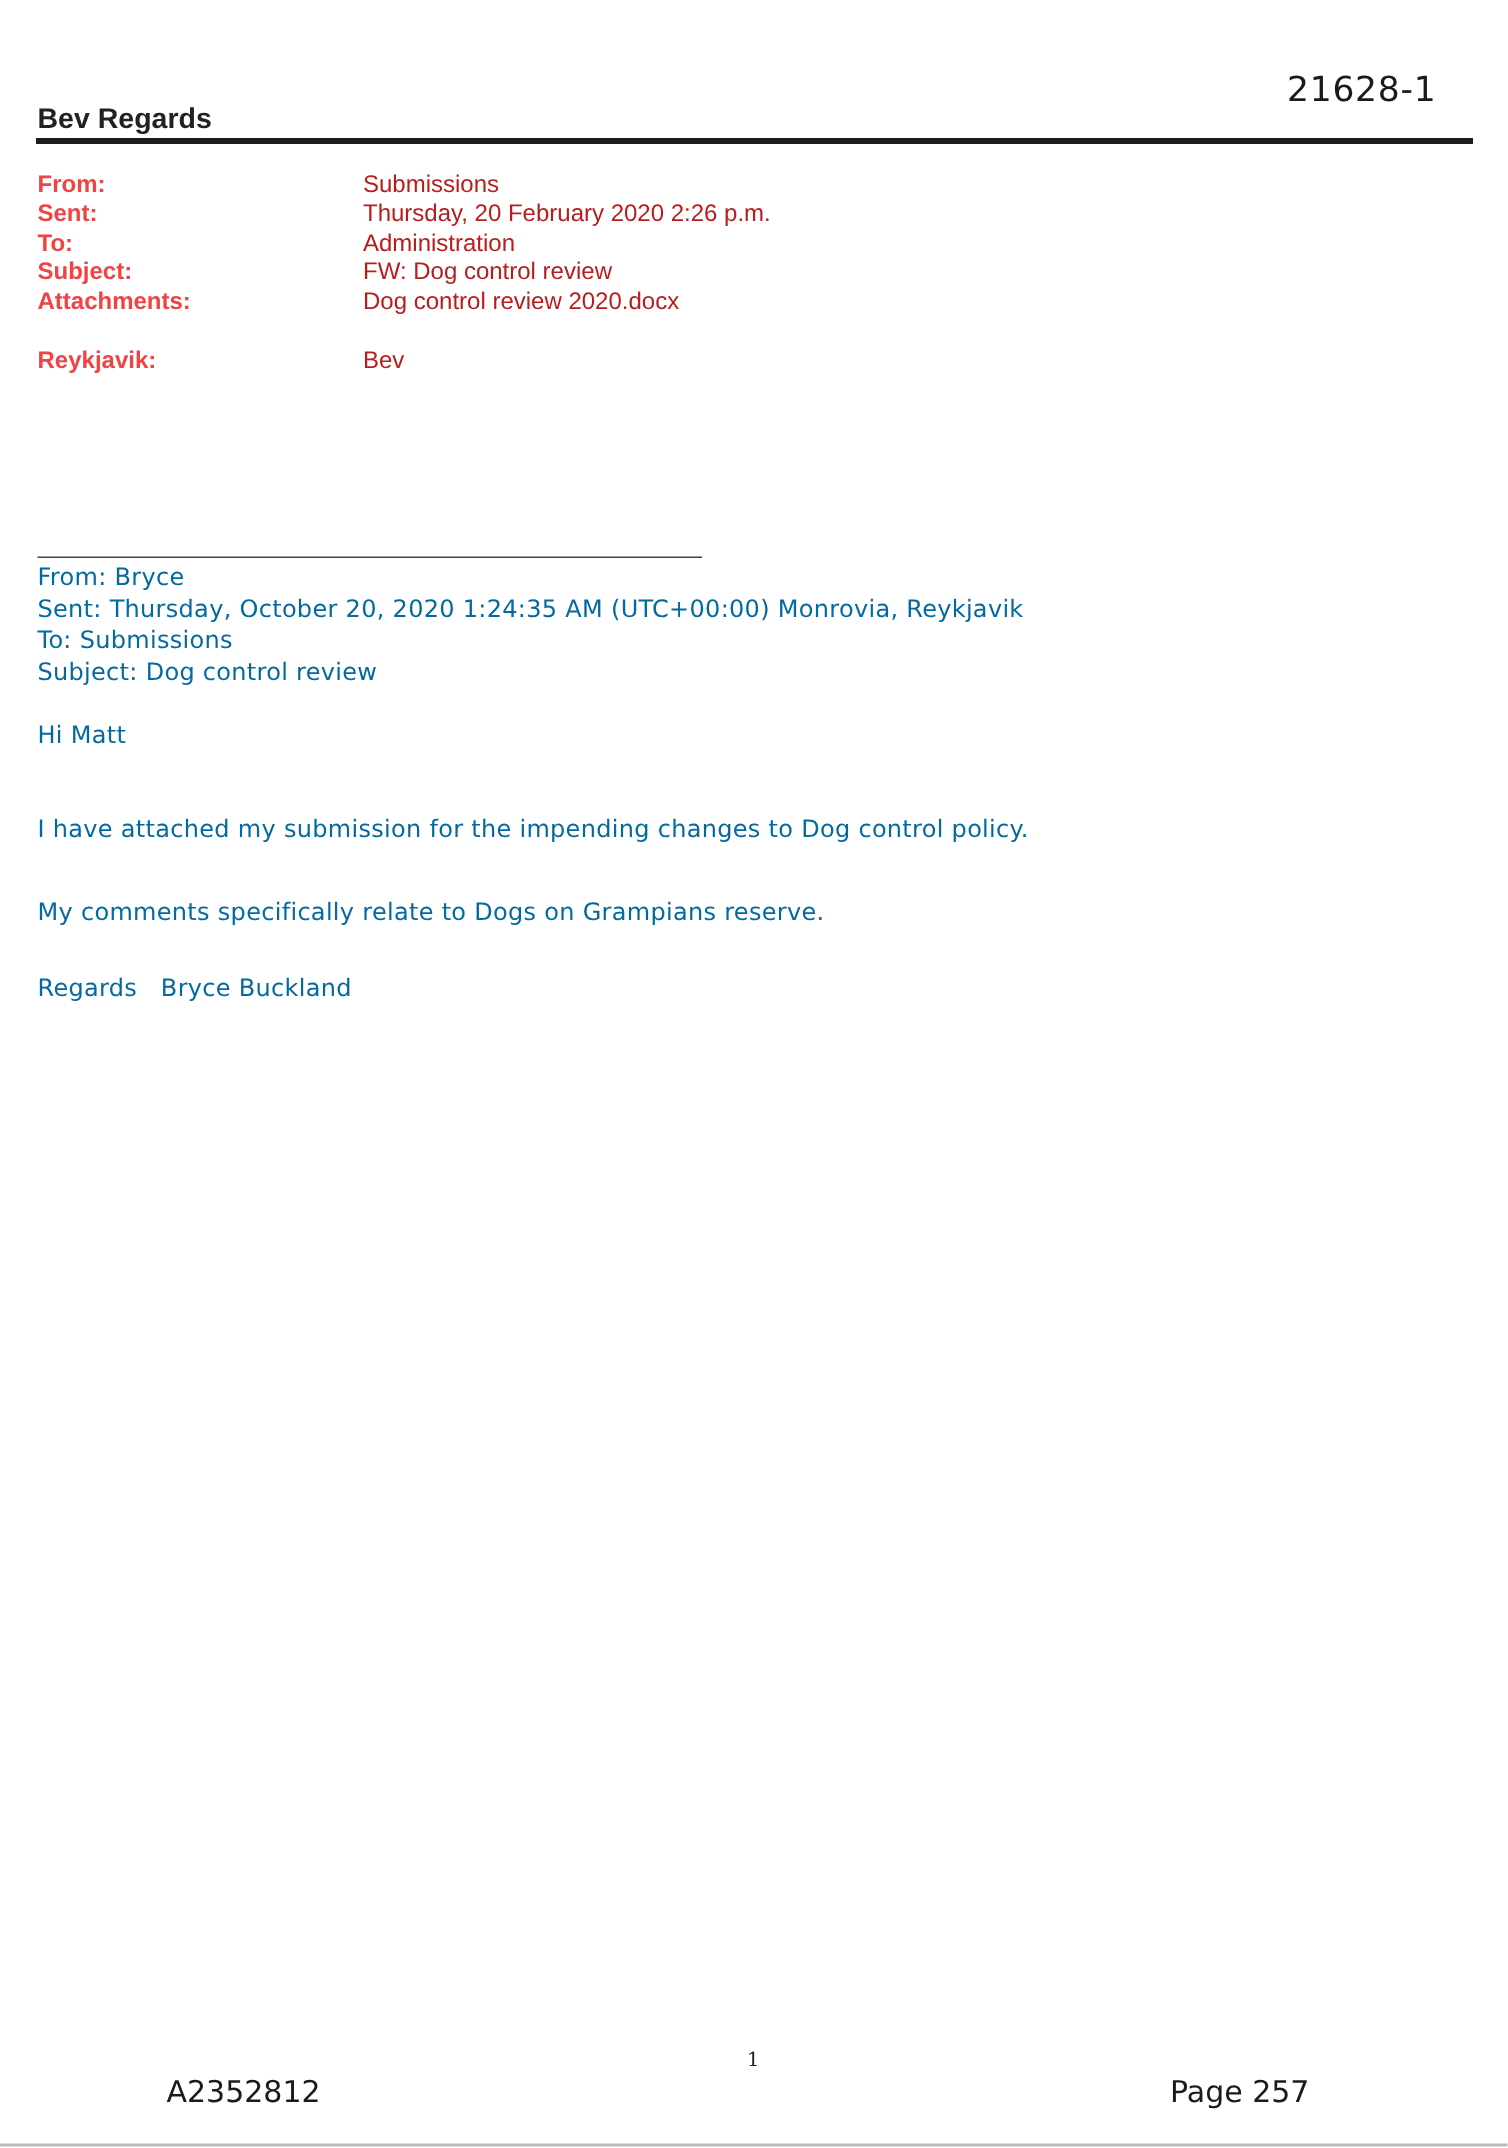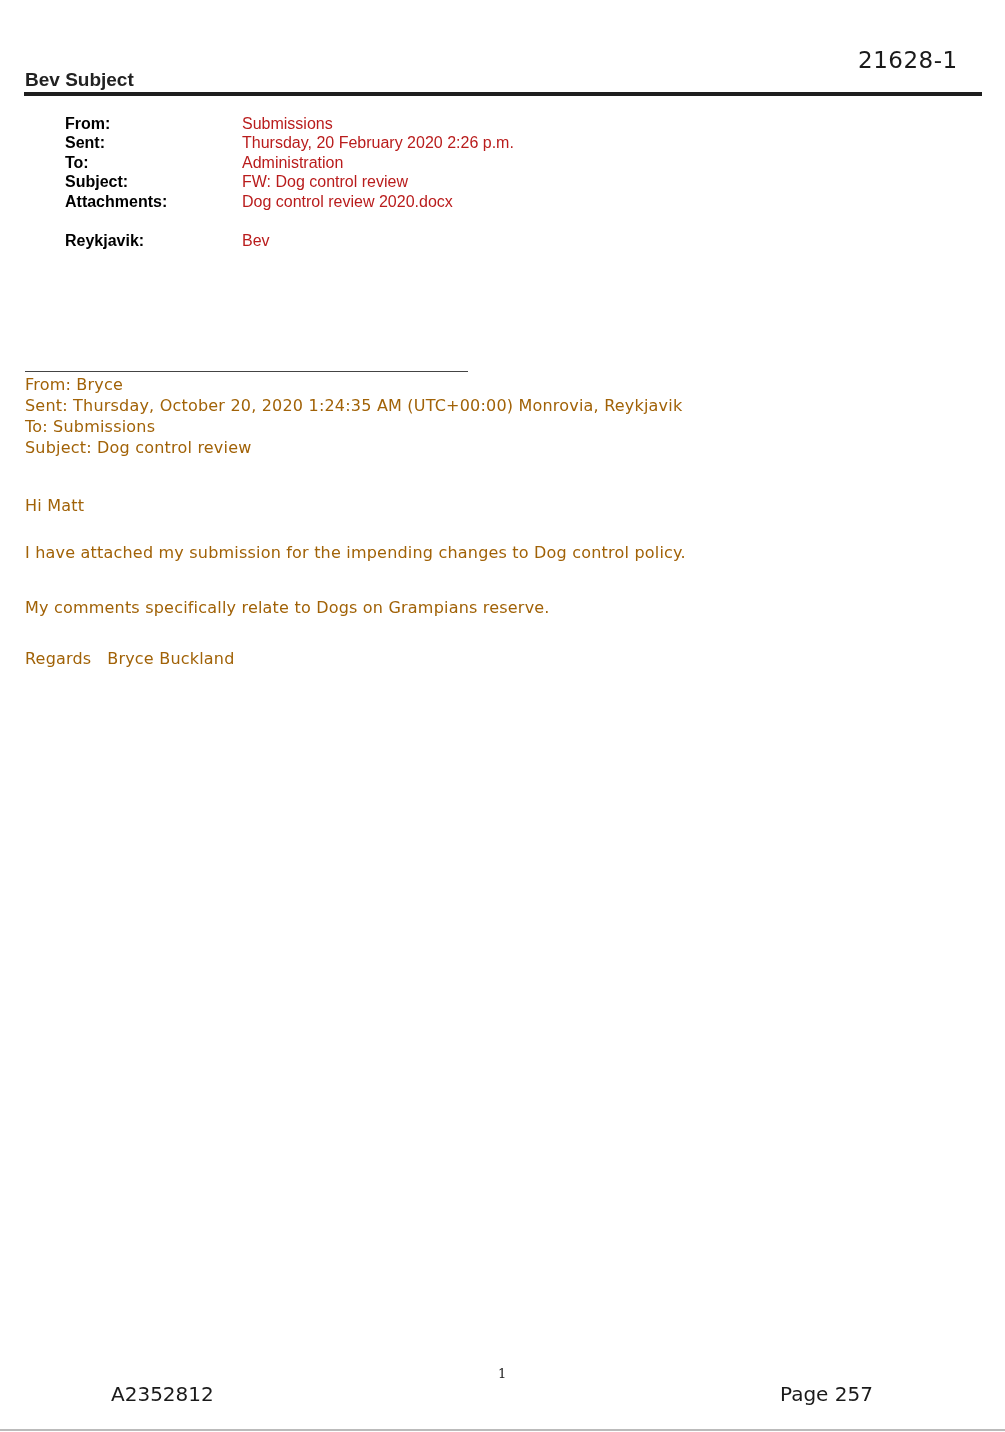--- a/index.html
+++ b/index.html
@@ -13,44 +13,44 @@
       font-size: 23px; color: #1a1a1a; letter-spacing: 0.5px; margin-left: 32px;
     }
     .owner {
       left: 25px; top: 69px; font-family: "Liberation Sans", sans-serif;
       font-size: 19px; font-weight: bold; color: #222;
     }
     .rule {
       left: 24px; top: 92px; width: 958px; height: 4px; background: #1e1e1e;
     }
     .hdr-row { left: 25px; font-family: "Liberation Sans", sans-serif; font-size: 16px; height: 20px; }
-    .hdr-label { position: absolute; left: 0; font-weight: bold; color: #000000; white-space: nowrap; margin-left: 40px; }
+    .hdr-label { position: absolute; left: 0; font-weight: bold; color: #ef4444; white-space: nowrap; }
     .hdr-value { position: absolute; left: 217px; color: #b91c1c; white-space: nowrap; }
     .sep {
       left: 25px; top: 371px; width: 443px; height: 0; border-top: 1px solid #444;
     }
     .mono {
-      font-family: "DejaVu Sans", sans-serif; font-size: 16px; color: #a16207;
+      font-family: "DejaVu Sans", sans-serif; font-size: 16px; color: #0369a1;
       left: 25px; white-space: nowrap; letter-spacing: 0.2px;
     }
     .pagenum {
       left: 498px; top: 1366px; font-family: "DejaVu Serif", serif; font-size: 13px; color: #222;
     }
     .foot {
       font-family: "DejaVu Sans", sans-serif; font-size: 20px; color: #1a1a1a; top: 1382px;
     }
     .bottom-line {
       left: 0; top: 1429px; width: 1005px; height: 2px; background: #bbbbbb;
     }
   </style>
 </head>
 <body>
 
 <div class="abs ref-top">21628-1</div>
-<div class="abs owner">Bev Subject</div>
+<div class="abs owner">Bev Regards</div>
 <div class="abs rule"></div>
 
 <div class="abs hdr-row" style="top:115px;">
   <span class="hdr-label">From:</span>
   <span class="hdr-value">Submissions</span>
 </div>
 <div class="abs hdr-row" style="top:134px;">
   <span class="hdr-label">Sent:</span>
   <span class="hdr-value">Thursday, 20 February 2020 2:26 p.m.</span>
 </div>
@@ -71,21 +71,21 @@
   <span class="hdr-value">Bev</span>
 </div>
 
 <div class="abs sep"></div>
 
 <div class="abs mono" style="top:375px;">From: Bryce</div>
 <div class="abs mono" style="top:396px;">Sent: Thursday, October 20, 2020 1:24:35 AM (UTC+00:00) Monrovia, Reykjavik</div>
 <div class="abs mono" style="top:417px;">To: Submissions</div>
 <div class="abs mono" style="top:438px;">Subject: Dog control review</div>
 
-<div class="abs mono" style="top:496px;">Hi Matt</div>
+<div class="abs mono" style="top:480px;">Hi Matt</div>
 <div class="abs mono" style="top:543px;">I have attached my submission for the impending changes to Dog control policy.</div>
 <div class="abs mono" style="top:598px;">My comments specifically relate to Dogs on Grampians reserve.</div>
 <div class="abs mono" style="top:649px; white-space: pre;">Regards   Bryce Buckland</div>
 
 <div class="abs pagenum">1</div>
 <div class="abs foot" style="left:111px;">A2352812</div>
 <div class="abs foot" style="left:780px;">Page 257</div>
 <div class="abs bottom-line"></div>
 
 </body></html>

